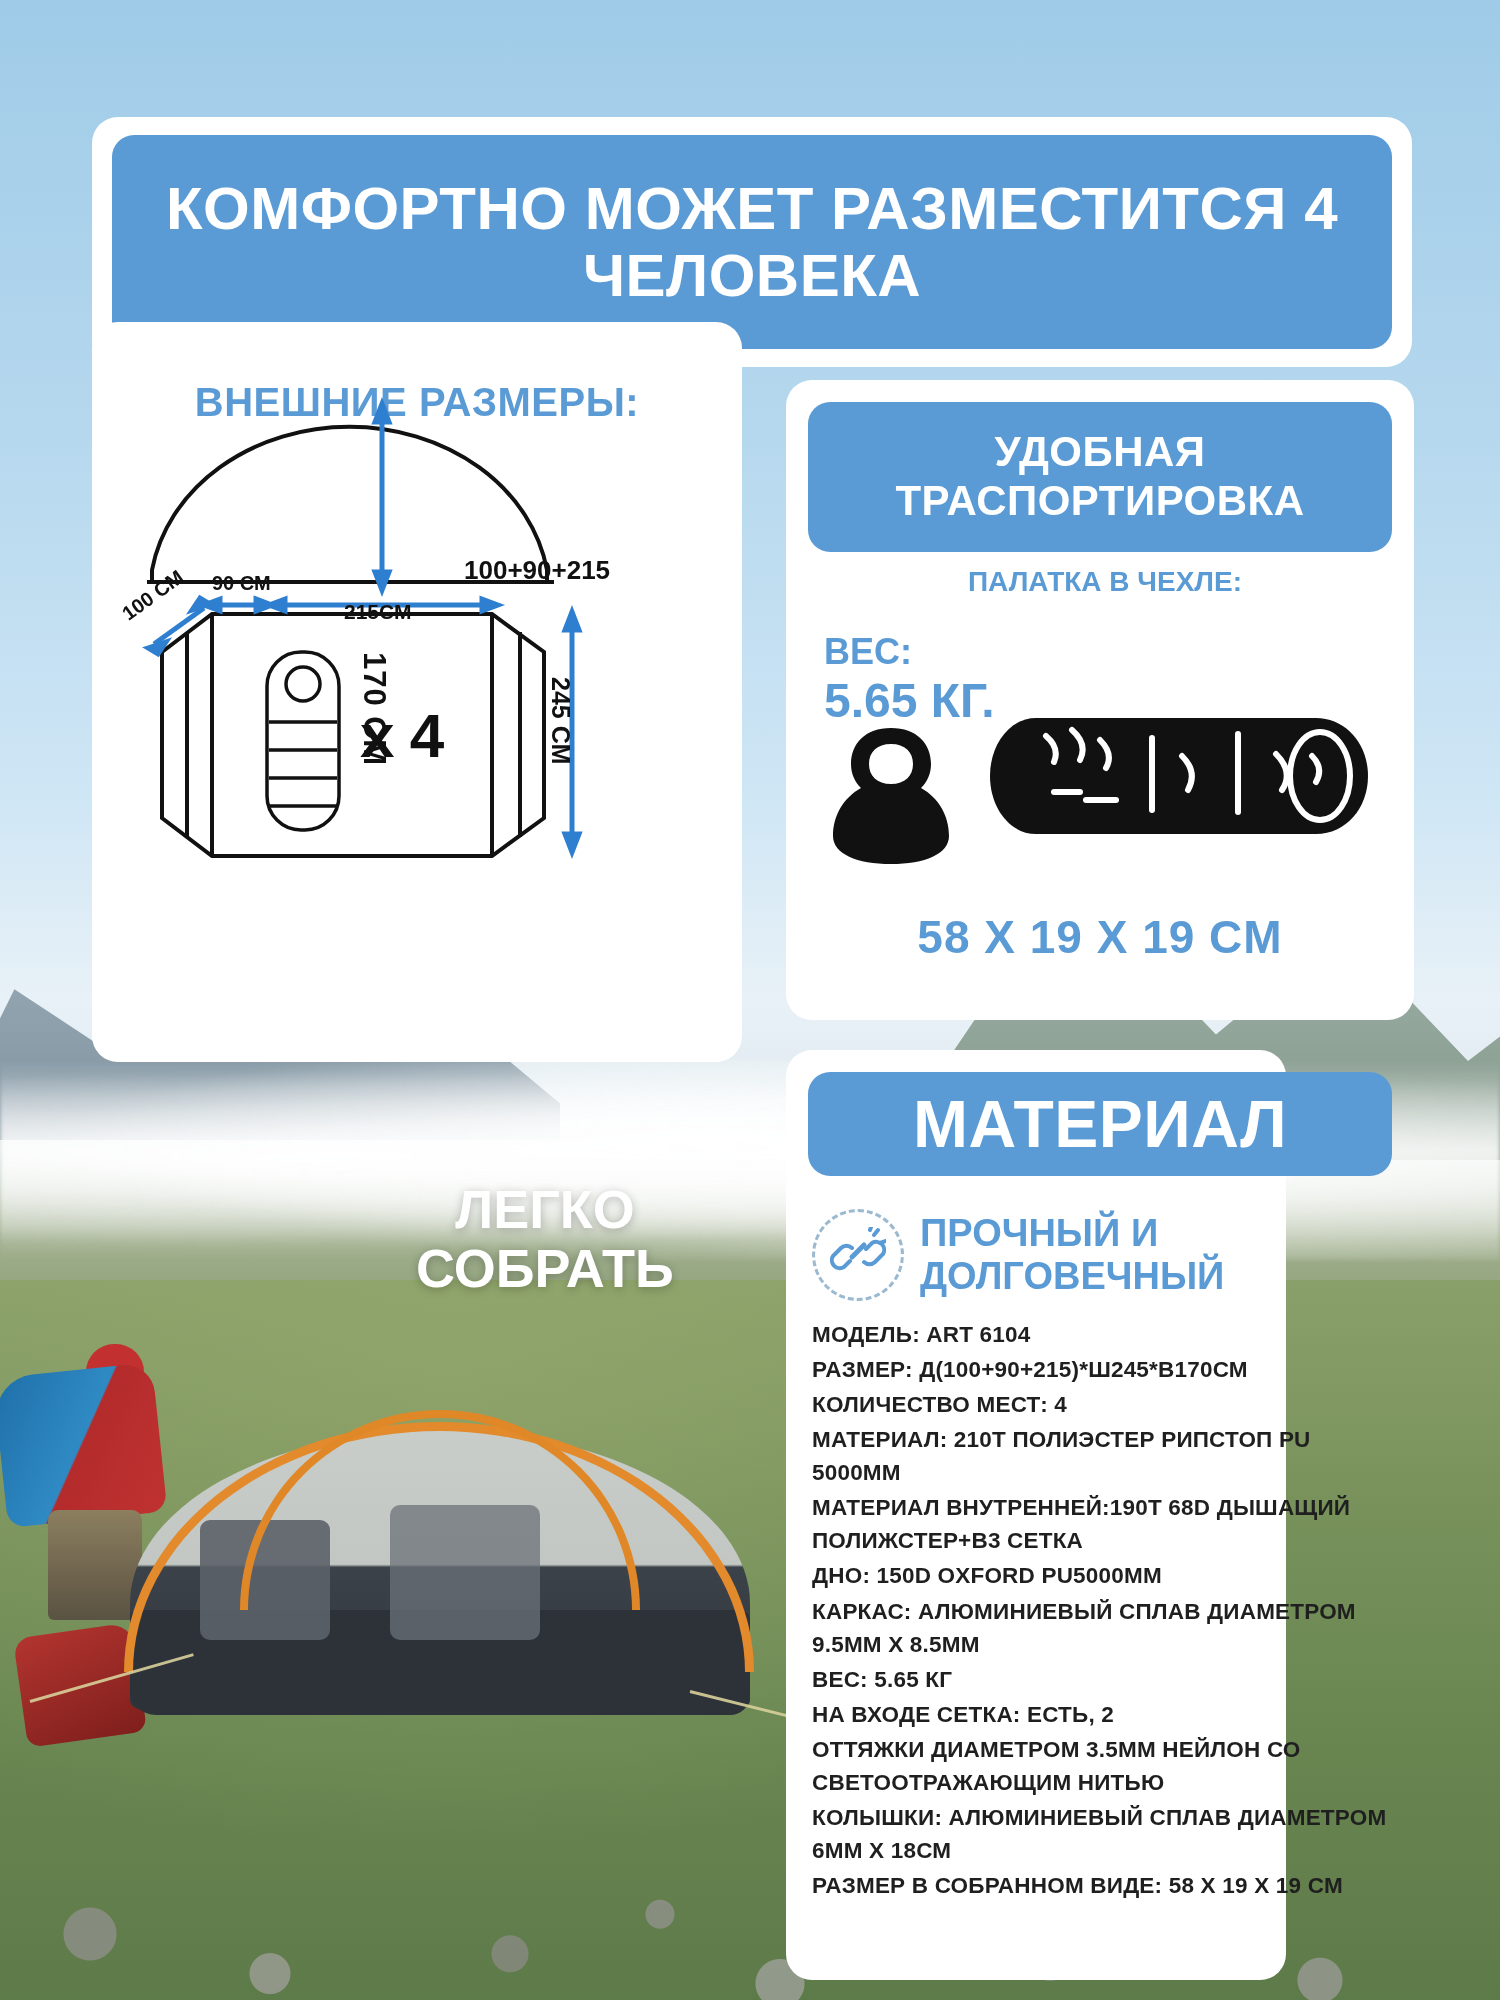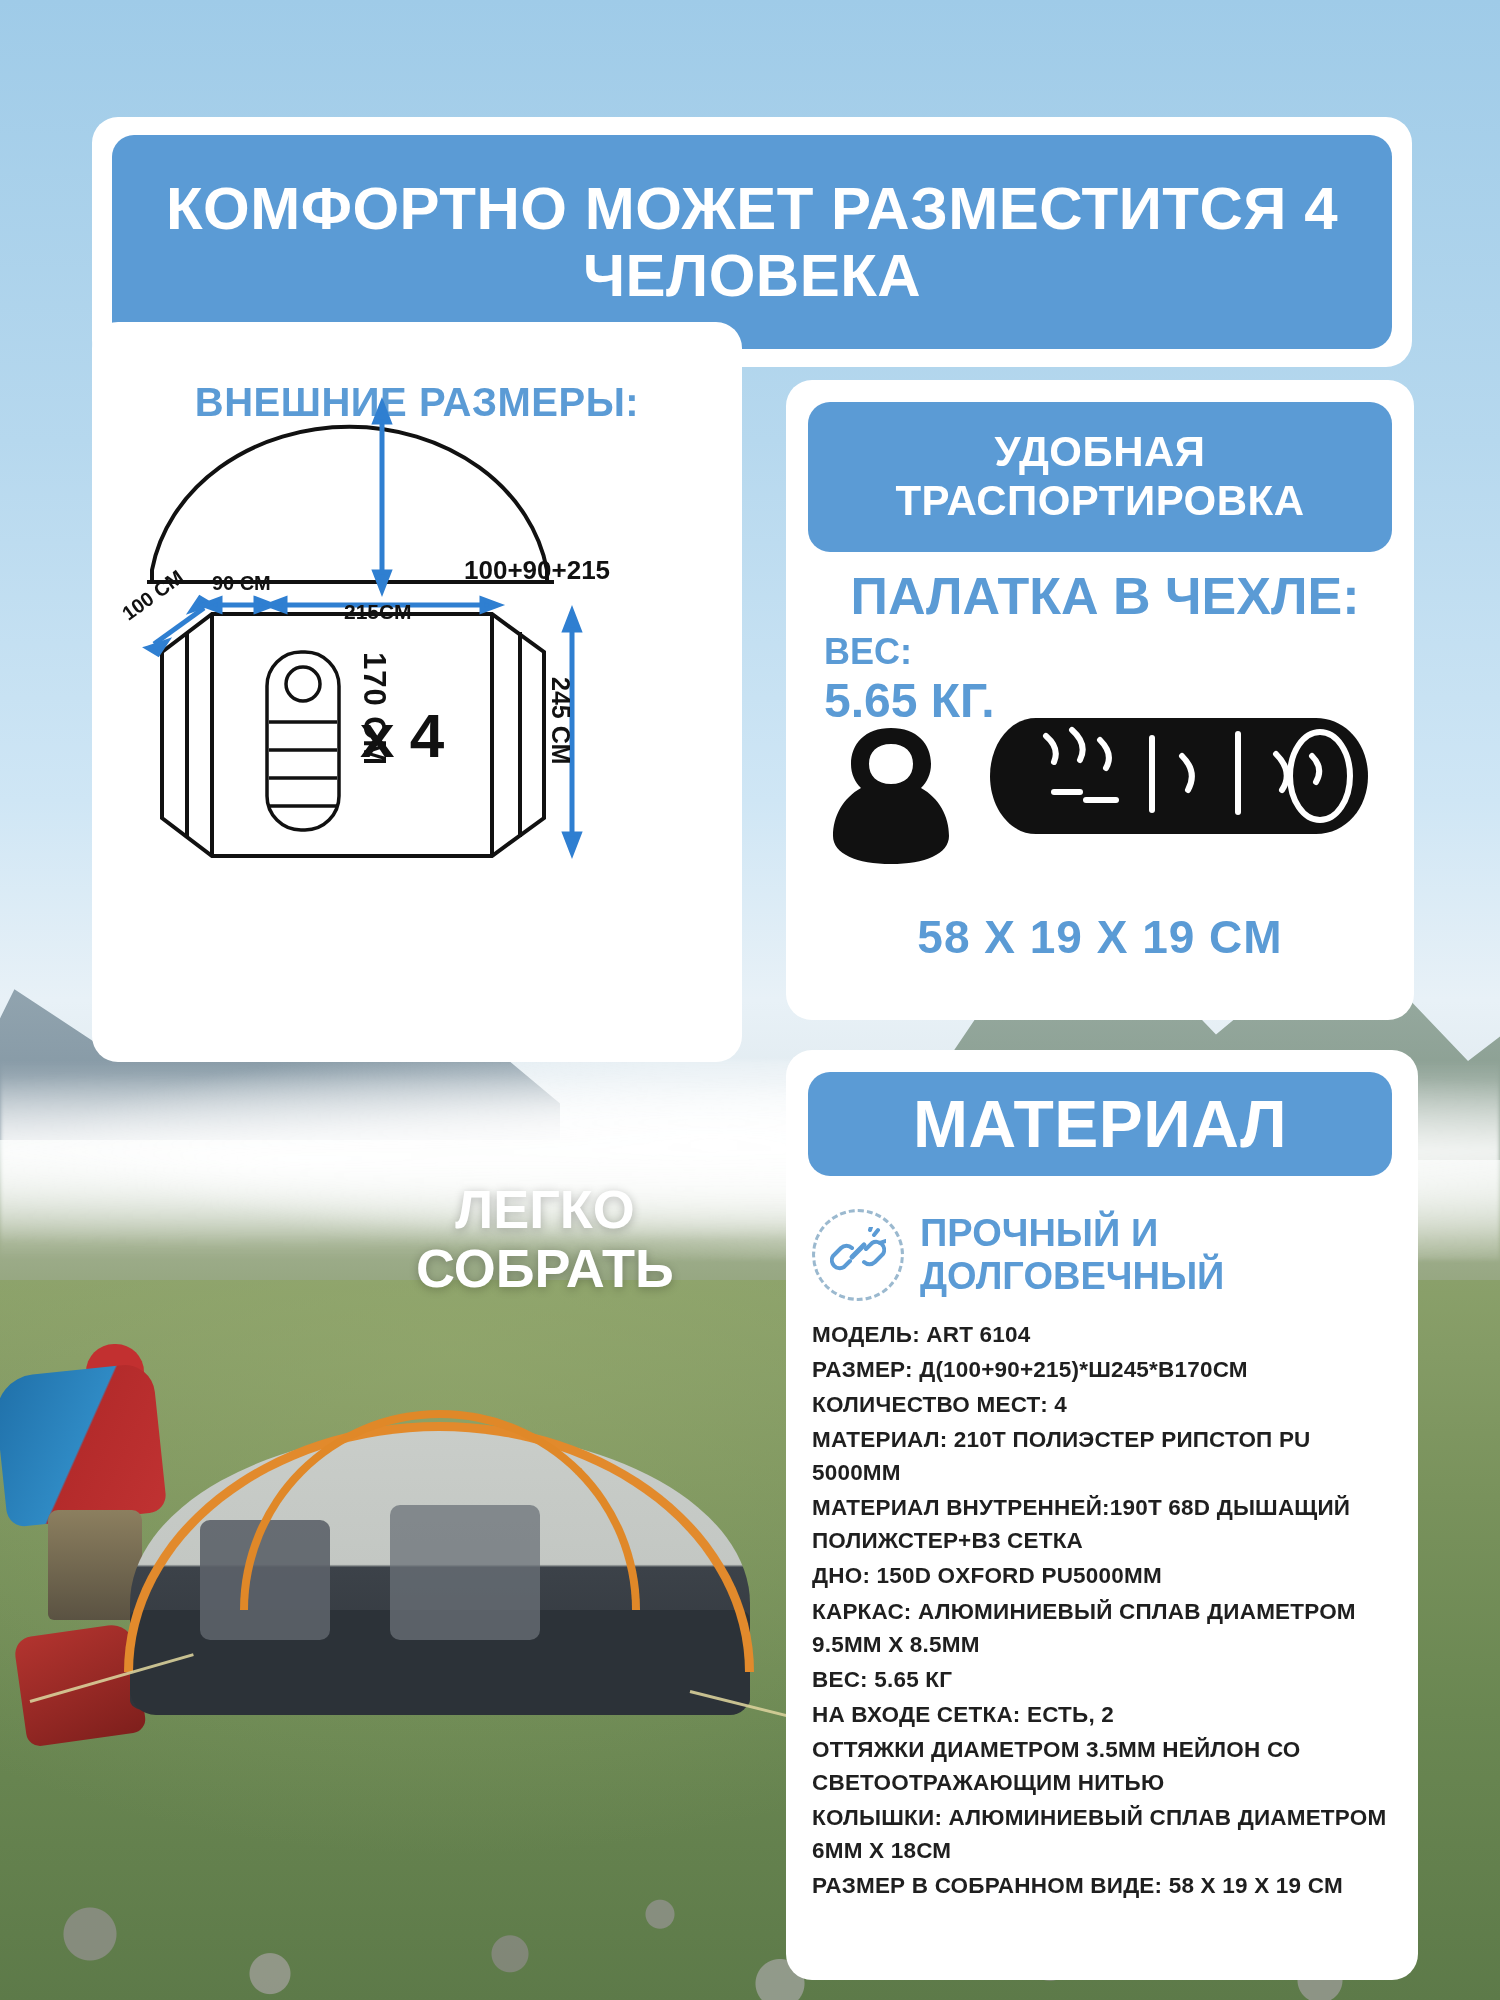--- a/index.html
+++ b/index.html
@@ -172,21 +172,21 @@
   .svg-box { position: absolute; left: 0; top: 0; width: 100%; height: 100%; }
 
   
   #transport-card { left: 786px; top: 380px; width: 628px; height: 640px; }
   #transport-band {
     position: absolute; left: 22px; top: 22px; width: 584px; height: 150px;
     font-size: 42px; line-height: 1.16; padding: 12px 16px;
   }
   #transport-sub {
     position: absolute; left: 0; right: 0; top: 186px;
-    text-align: center; color: #5b9bd5; font-size: 52px; font-weight: 700;
+    text-align: center; color: #5b9bd5; font-size: 28px; font-weight: 700;
     text-transform: uppercase;
     margin-left: 10px;
   }
   #weight-label {
     position: absolute; left: 38px; top: 250px;
     color: #5b9bd5; font-size: 36px; font-weight: 700; line-height: 1.2;
     text-transform: uppercase;
   }
   #weight-value {
     position: absolute; left: 38px; top: 292px;
@@ -200,21 +200,21 @@
 
   
   #easy-text {
     position: absolute; left: 330px; top: 1180px; width: 430px;
     text-align: center; color: #ffffff; font-size: 54px; font-weight: 700;
     line-height: 1.1; text-transform: uppercase;
     text-shadow: 0 2px 10px rgba(0,0,0,.25);
   }
 
   
-  #material-card { left: 786px; top: 1050px; width: 632px; height: 930px; }
+  #material-card { left: 786px; top: 1050px; width: 500px; height: 930px; }
   #material-band {
     position: absolute; left: 22px; top: 22px; width: 584px; height: 104px;
     font-size: 66px; padding: 0 12px;
   }
   #durable-row {
     position: absolute; left: 26px; top: 150px; width: 580px; height: 110px;
     display: flex; align-items: center; gap: 16px;
   }
   #durable-icon {
     width: 92px; height: 92px; flex: 0 0 92px;

